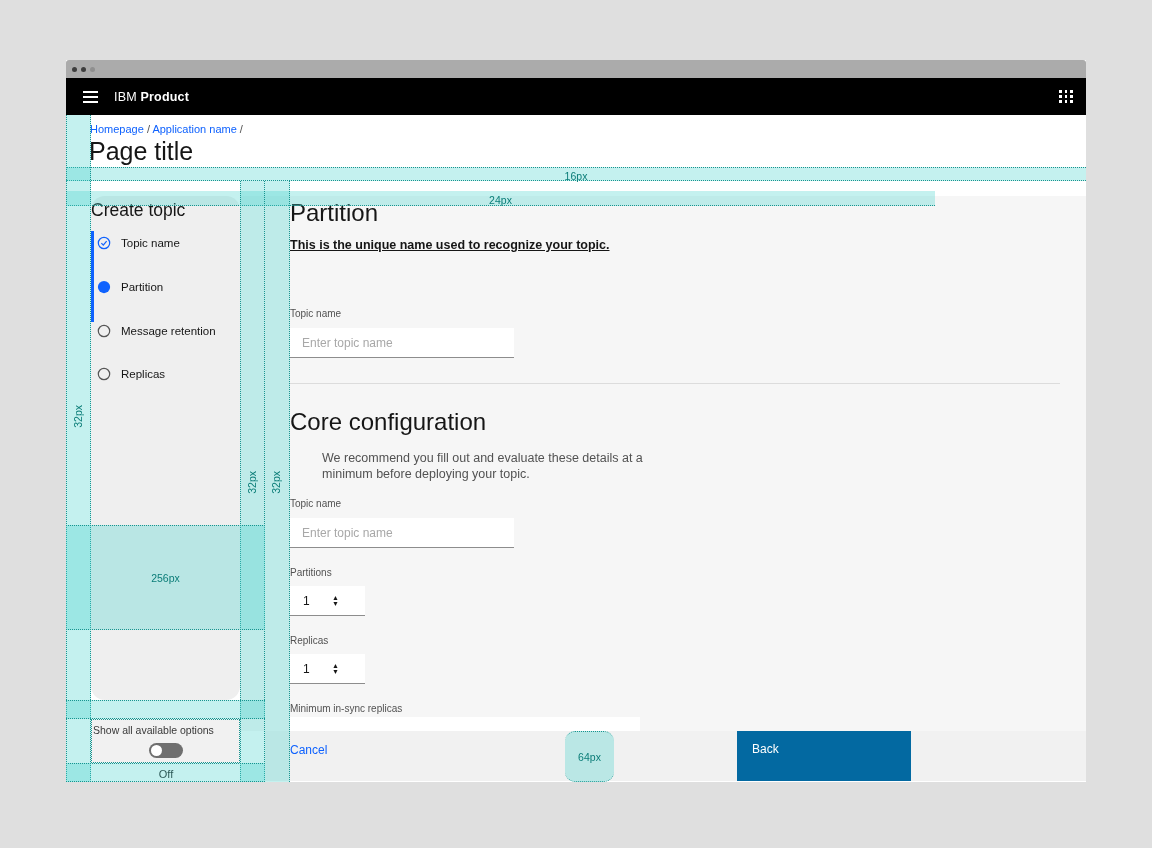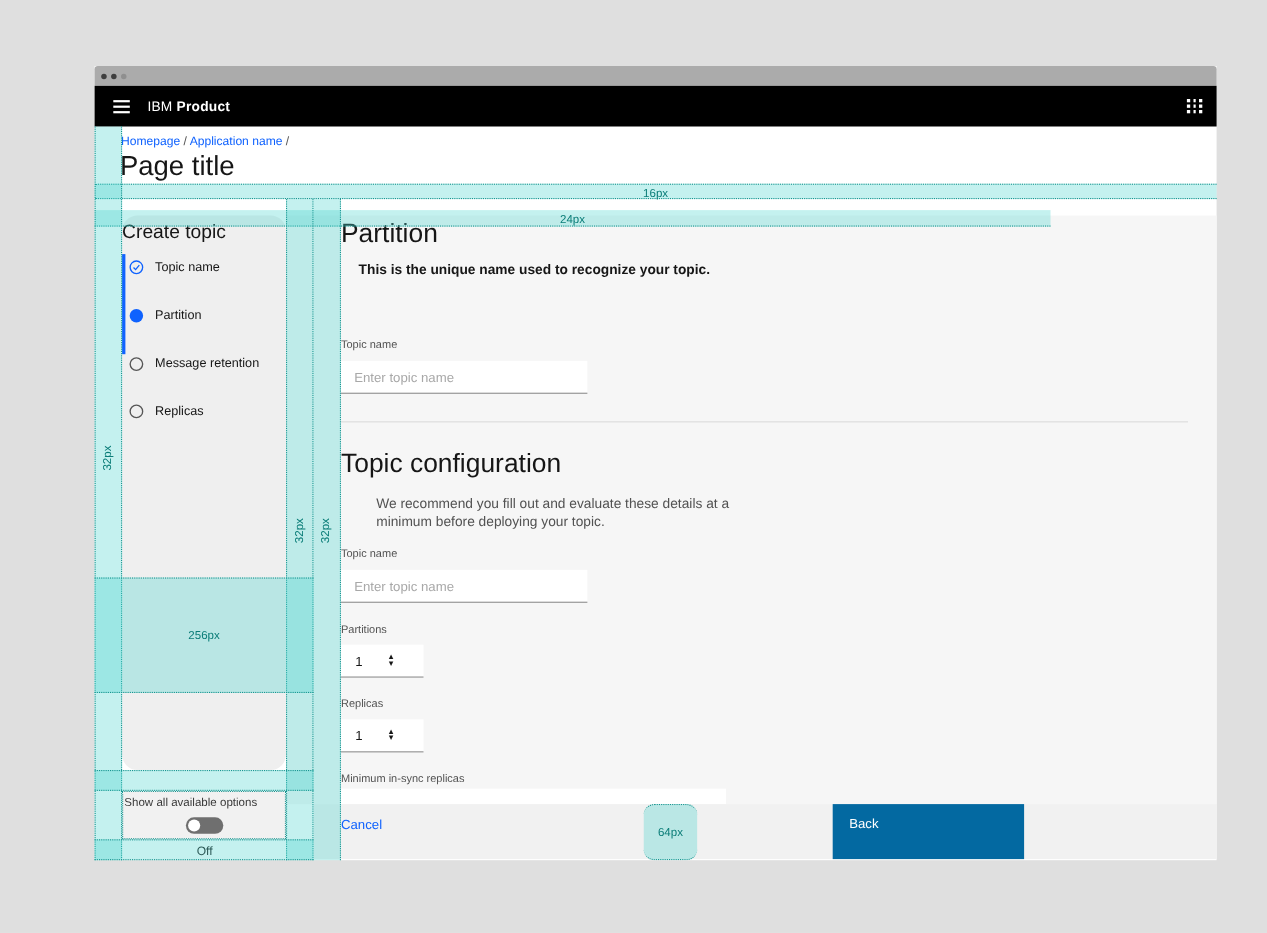--- a/index.html
+++ b/index.html
@@ -1,18 +1,18 @@
 <!DOCTYPE html>
 <html><head>
 <meta charset="utf-8">
 <style>
   * { margin:0; padding:0; box-sizing:border-box; }
   html,body { width:1152px; height:848px; background:#dfdfdf; font-family:"Liberation Sans", sans-serif; overflow:hidden; }
 
-  #frame { position:absolute; left:66px; top:60px; width:1020px; height:722px; background:#ffffff;margin-left:20px; }
+  #frame { position:absolute; left:66px; top:60px; width:1020px; height:722px; background:#ffffff; }
 
   
   .chrome { position:absolute; left:0; top:0; width:1020px; height:18px; background:#ababab; border-radius:3px 3px 0 0; display:flex; align-items:center; padding-left:6px; gap:4px; }
   .chrome .dot { width:5px; height:5px; border-radius:50%; }
   .dot1,.dot2 { background:#3e3e3e; } .dot3 { background:#8f8f8f; }
 
   
   .hdr { position:absolute; left:0; top:18px; width:1020px; height:37px; background:#000; display:flex; align-items:center; }
   .burger { width:48px; height:37px; display:flex; flex-direction:column; justify-content:center; align-items:center; gap:3px; cursor:pointer; }
   .burger i { display:block; width:15px; height:2px; background:#fff; }
@@ -151,26 +151,26 @@
       <svg class="stepicon" viewBox="0 0 16 16">
         <circle cx="8" cy="8" r="6.5" fill="none" stroke="#565656" stroke-width="1.4"></circle>
       </svg>
       <span class="lbl">Replicas</span>
     </div>
   </div>
 
   <div class="contentbg"></div>
 
   <div class="h2" style="left:224px; top:139px;">Partition</div>
-  <div class="lead" style="left:240px; top:178px;">This is the unique name used to recognize your topic.</div>
+  <div class="lead" style="left:224px; top:178px;text-decoration:underline;">This is the unique name used to recognize your topic.</div>
   <div class="flabel" style="left:224px; top:248px;">Topic name</div>
   <input class="tinput" style="left: 224px; top: 268px;" placeholder="Enter topic name">
   <div class="divider" style="left:224px; top:323px; width:770px;"></div>
 
-  <div class="h2" style="left:224px; top:348px;">Topic configuration</div>
+  <div class="h2" style="left:224px; top:348px;">Core configuration</div>
   <div class="para" style="left:224px; top:390px; width:360px;padding-left:32px;">We recommend you fill out and evaluate these details at a minimum before deploying your topic.</div>
   <div class="flabel" style="left:224px; top:438px;">Topic name</div>
   <input class="tinput" style="left: 224px; top: 458px;" placeholder="Enter topic name">
 
   <div class="flabel" style="left:224px; top:507px;">Partitions</div>
   <div class="numwrap" style="left:224px; top:526px;">
     <input value="1" style="">
     <div class="stepper">
         <span>▲</span>
         <span>▼</span>

